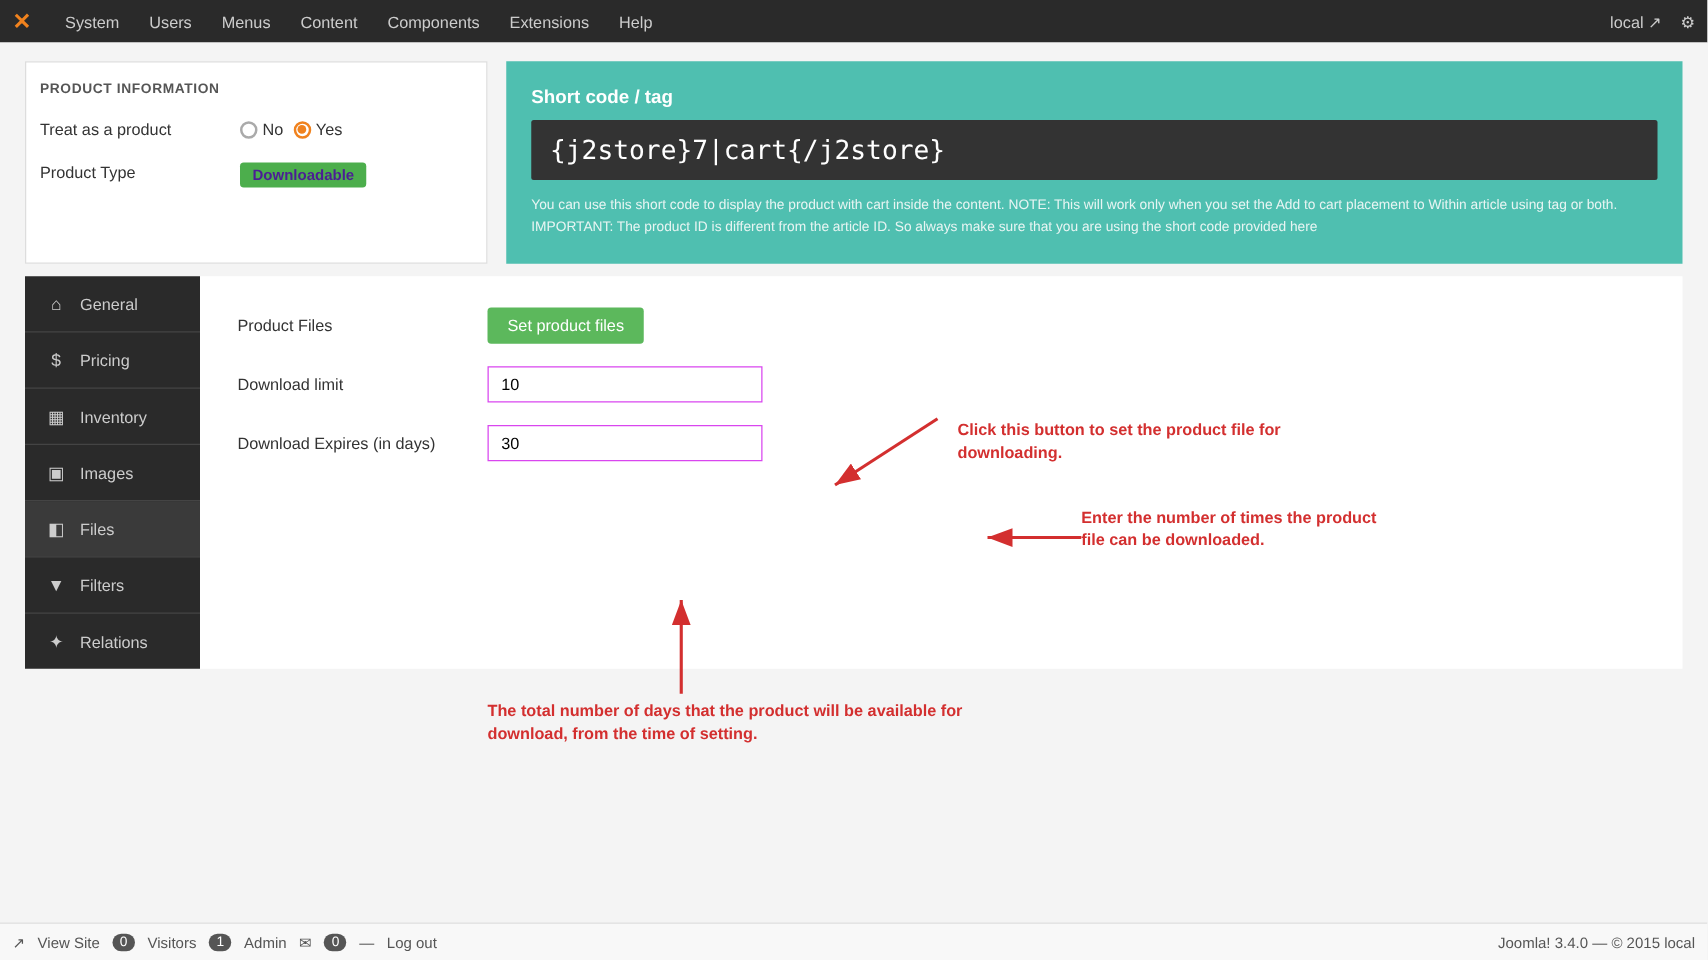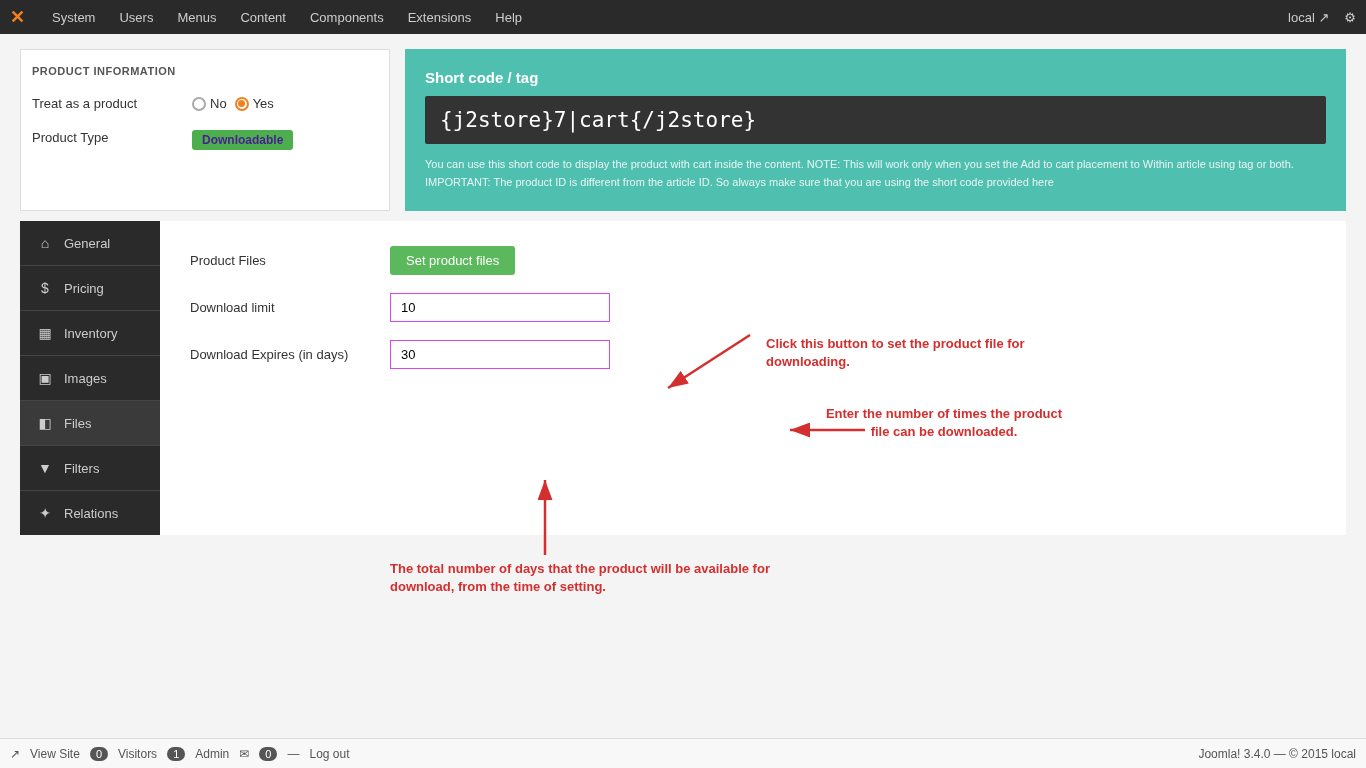--- a/index.html
+++ b/index.html
@@ -402,21 +402,21 @@
     <line x1="750" y1="335" x2="668" y2="388" stroke="#d32f2f" stroke-width="2.5" marker-end="url(#arrowhead-red)"></line>
 
     <line x1="865" y1="430" x2="790" y2="430" stroke="#d32f2f" stroke-width="2.5" marker-end="url(#arrowhead-red)"></line>
 
     <line x1="545" y1="555" x2="545" y2="480" stroke="#d32f2f" stroke-width="2.5" marker-end="url(#arrowhead-red)"></line>
   </svg>
 
   <div class="annotation-block" style="left:766px;top:295px;max-width:260px;margin-top:40px;">Click this button to set the product
 file for downloading.</div>
 
-  <div class="annotation-block" style="left:819px;top:405px;max-width:250px;text-align:center;">Enter the number of times the
+  <div class="annotation-block" style="left:865px;top:405px;max-width:250px;">Enter the number of times the
 product file can be downloaded.</div>
 
   <div class="annotation-block" style="left:390px;top:560px;max-width:390px;">The total number of days that the product will be
 available for download, from the time of setting.</div>
 
   <div class="bottom-bar">
     <span style="font-size:12px;">↗</span>
     <span>View Site</span>
     <span class="badge">0</span>
     <span>Visitors</span>

